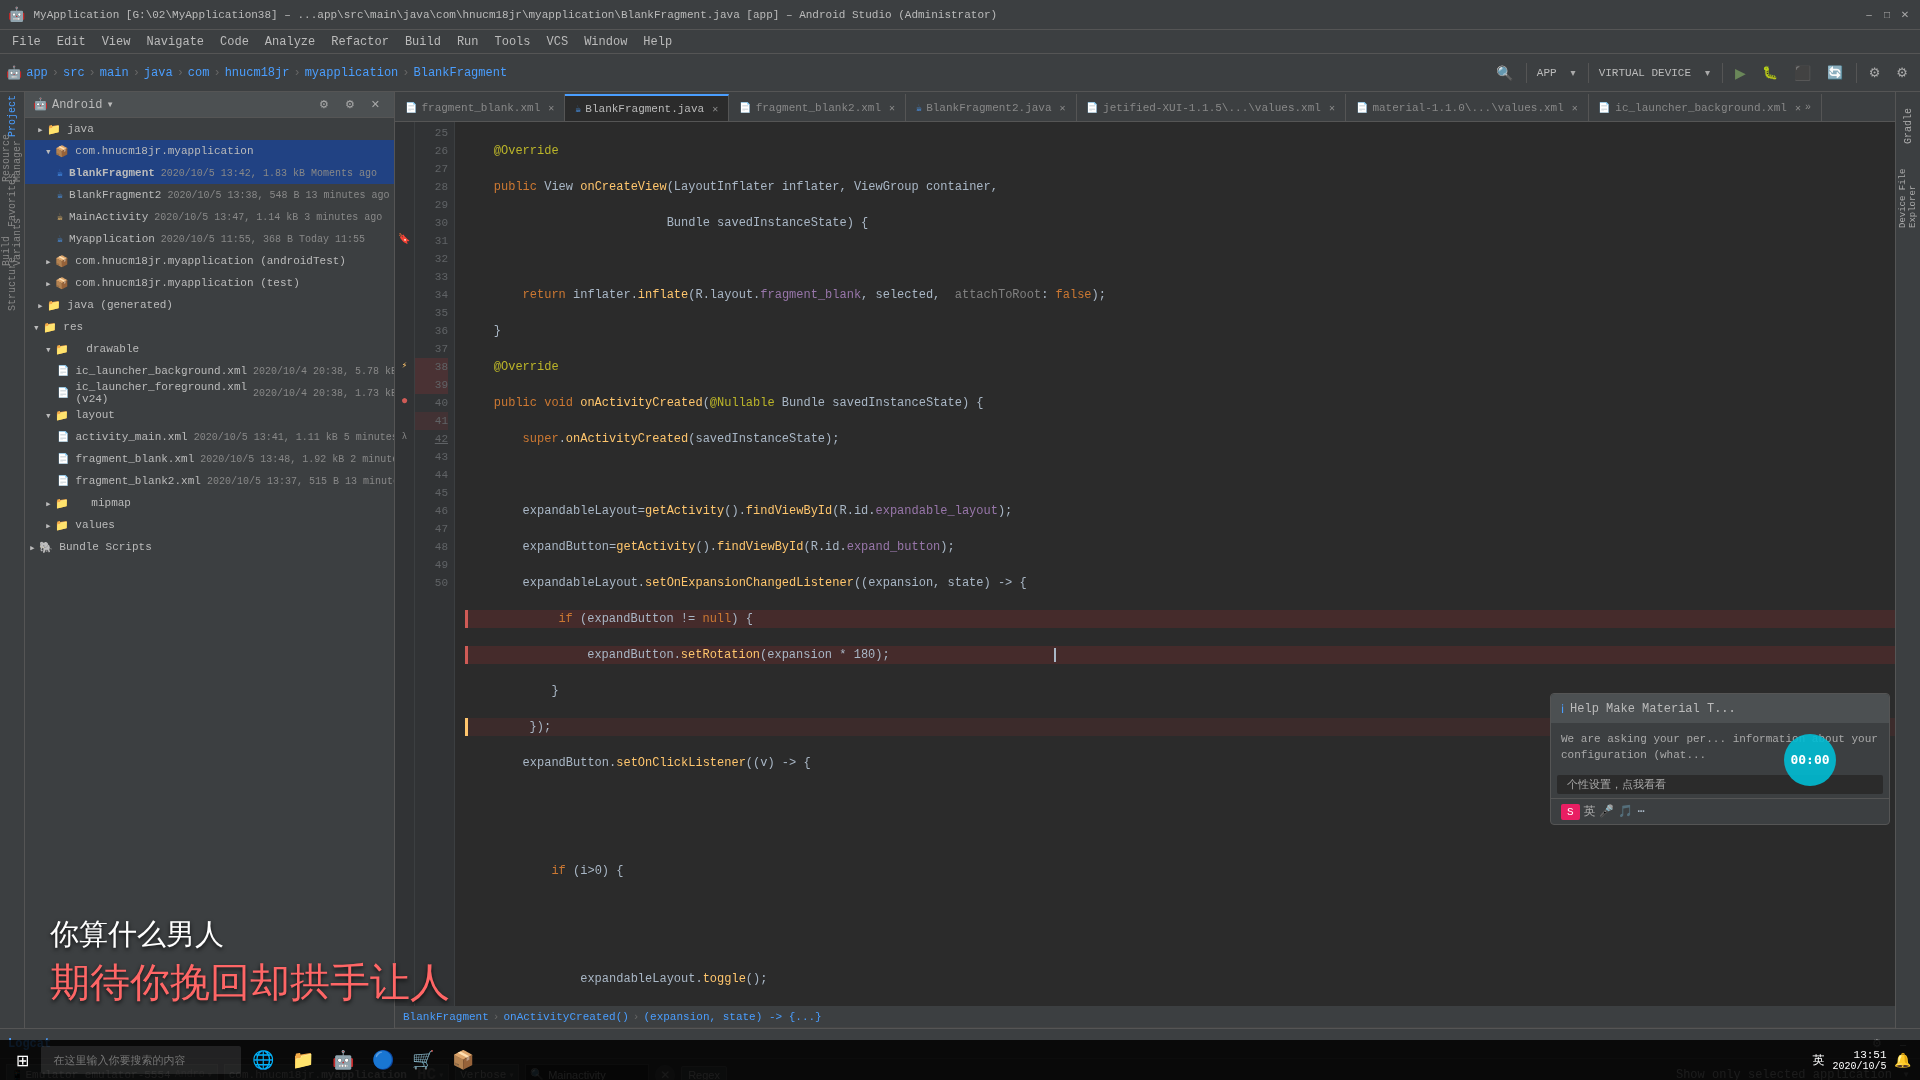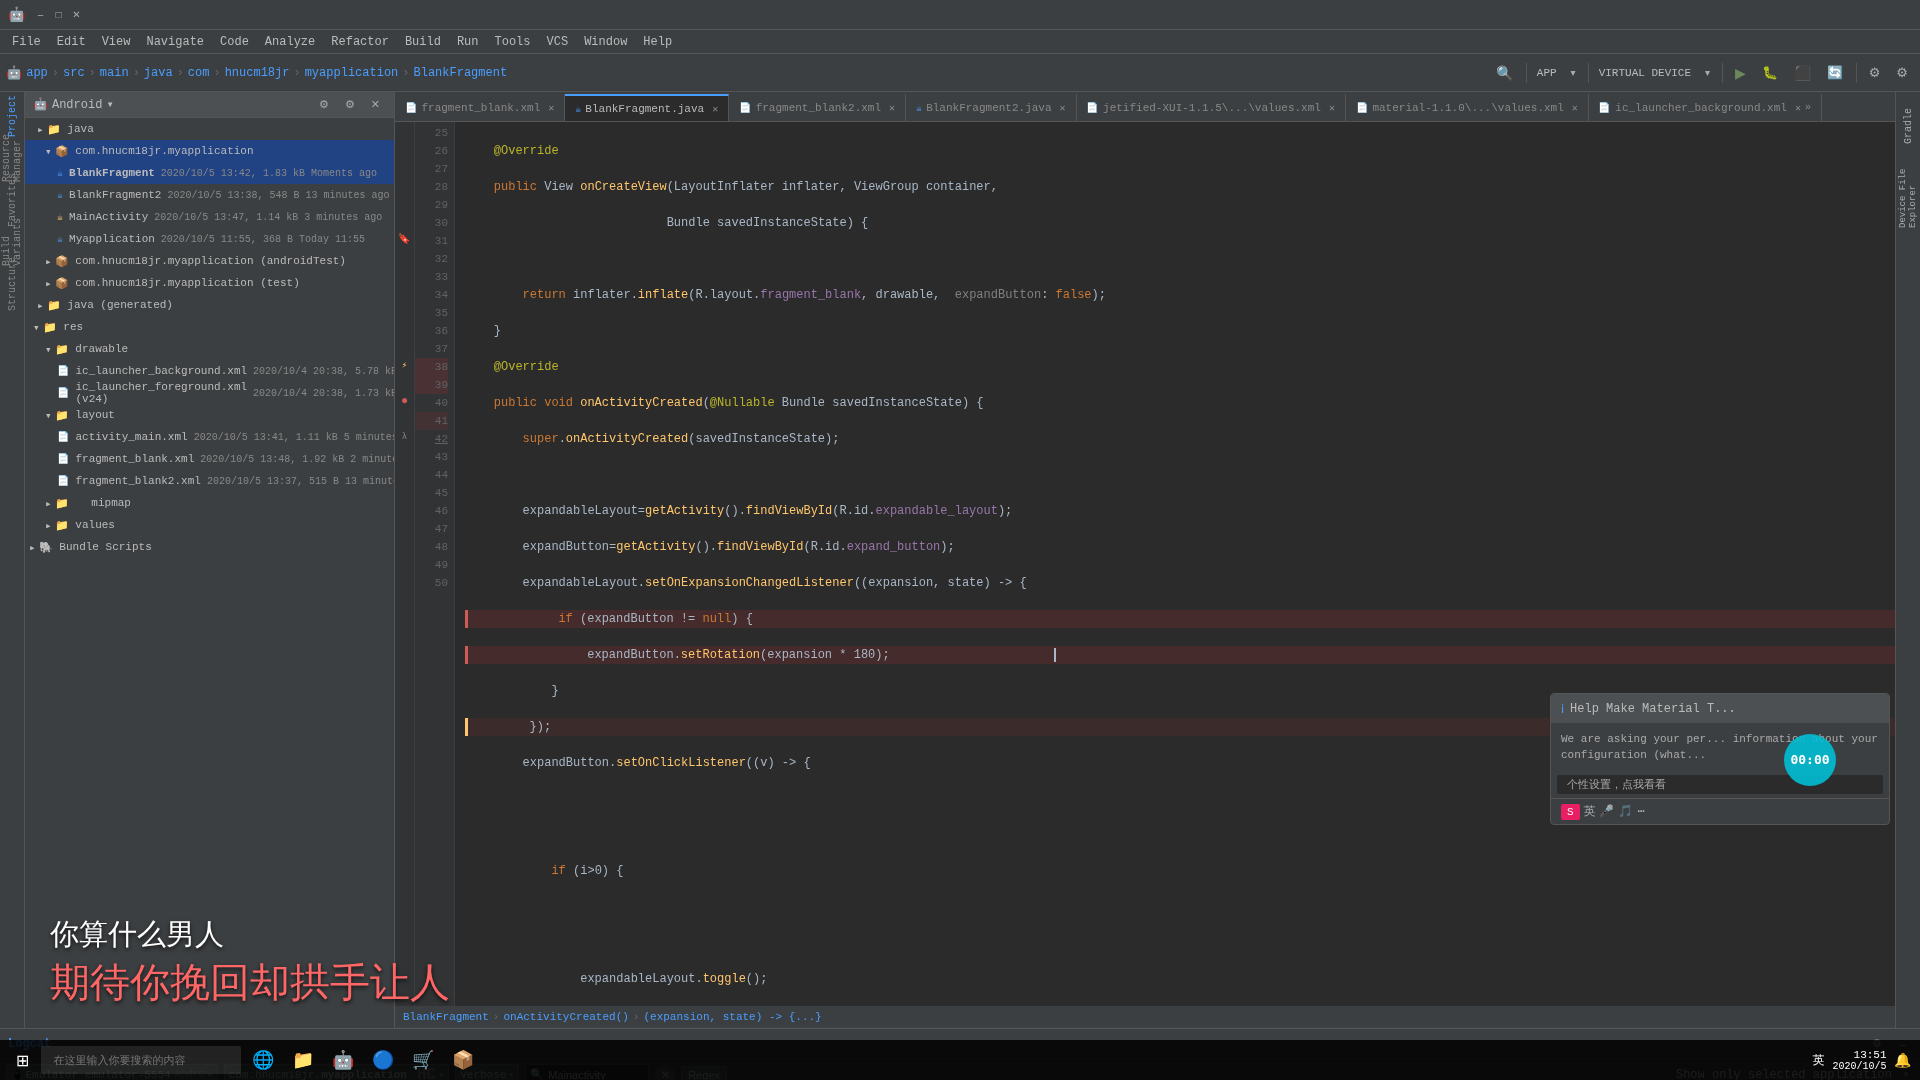--- a/index.html
+++ b/index.html
@@ -351,20 +351,21 @@
       padding: 4px 10px;
       align-items: center;
       border-top: 1px solid #555;
     }
   </style>
 </head>
 <body>
 
 <div id="titlebar">
   <span style="margin-right:8px; font-size:14px;">🤖</span>
+  <span style="font-size:11px; flex:1; white-space:nowrap; overflow:hidden; text-overflow:ellipsis;">MyApplication [G:\02\MyApplication38] – ...app\src\main\java\com\hnucm18jr\myapplication\BlankFragment.java [app] – Android Studio (Administrator)</span>
   <div class="win-controls">
     <button class="win-btn">–</button>
     <button class="win-btn">□</button>
     <button class="win-btn close-btn">✕</button>
   </div>
 </div>
 
 <div class="menu-bar">
   <span>File</span>
   <span>Edit</span>
@@ -498,21 +499,21 @@
 
       <div class="tree-item" style="padding-left:8px;">
         <span style="margin-right:2px;">▾</span>
         <span style="color:#ffc66d;">📁</span>
         <span style="margin-left:4px;">res</span>
       </div>
 
       <div class="tree-item" style="padding-left:20px;">
         <span style="margin-right:2px;">▾</span>
         <span style="color:#ffc66d;">📁</span>
-        <span style="margin-left:4px;">drawable</span>
+        <span style="margin-left:15px;">drawable</span>
       </div>
 
       <div class="tree-item" style="padding-left:32px;">
         <span style="color:#e8bf6a; font-size:10px;">📄</span>
         <span style="margin-left:4px;">ic_launcher_background.xml</span>
         <span class="meta">2020/10/4 20:38, 5.78 kB 52 minutes a...</span>
       </div>
 
       <div class="tree-item" style="padding-left:32px;">
         <span style="color:#e8bf6a; font-size:10px;">📄</span>
@@ -671,21 +672,21 @@
         <div style="height:18px;">48</div>
         <div style="height:18px;">49</div>
         <div style="height:18px;">50</div>
       </div>
 
       <div id="code-content">
 <div class="code-line"><span class="ann">    @Override</span></div>
 <div class="code-line"><span class="kw">    public </span><span class="cls">View </span><span class="fn">onCreateView</span><span>(</span><span class="cls">LayoutInflater</span><span> inflater, </span><span class="cls">ViewGroup</span><span> container,</span></div>
 <div class="code-line"><span>                            </span><span class="cls">Bundle</span><span> savedInstanceState) {</span></div>
 <div class="code-line"></div>
-<div class="code-line"><span>        </span><span class="kw">return </span><span>inflater.</span><span class="fn">inflate</span><span>(R.layout.</span><span style="color:#9876aa">fragment_blank</span><span>, drawable,  </span><span style="color:#808080">expandButton</span><span>: </span><span class="kw">false</span><span>);</span></div>
+<div class="code-line"><span>        </span><span class="kw">return </span><span>inflater.</span><span class="fn">inflate</span><span>(R.layout.</span><span style="color:#9876aa">fragment_blank</span><span>, selected,  </span><span style="color:#808080">attachToRoot</span><span>: </span><span class="kw">false</span><span>);</span></div>
 <div class="code-line"><span>    }</span></div>
 <div class="code-line"><span class="ann">    @Override</span></div>
 <div class="code-line"><span class="kw">    public void </span><span class="fn">onActivityCreated</span><span>(</span><span class="ann">@Nullable</span><span class="cls"> Bundle</span><span> savedInstanceState) {</span></div>
 <div class="code-line"><span>        </span><span class="kw">super</span><span>.</span><span class="fn">onActivityCreated</span><span>(savedInstanceState);</span></div>
 <div class="code-line"></div>
 <div class="code-line"><span>        expandableLayout=</span><span class="fn">getActivity</span><span>().</span><span class="fn">findViewById</span><span>(R.id.</span><span style="color:#9876aa">expandable_layout</span><span>);</span></div>
 <div class="code-line"><span>        expandButton=</span><span class="fn">getActivity</span><span>().</span><span class="fn">findViewById</span><span>(R.id.</span><span style="color:#9876aa">expand_button</span><span>);</span></div>
 <div class="code-line"><span>        expandableLayout.</span><span class="fn">setOnExpansionChangedListener</span><span>((</span><span style="color:#a9b7c6">expansion</span><span>, </span><span style="color:#a9b7c6">state</span><span>) -&gt; {</span></div>
 <div class="code-line highlighted-error"><span style="border-left:3px solid #cf5b56; padding-left:4px;">            </span><span class="kw">if </span><span>(expandButton != </span><span class="kw">null</span><span>) {</span></div>
 <div class="code-line highlighted-error"><span style="border-left:3px solid #cf5b56; padding-left:4px;">                expandButton.</span><span class="fn">setRotation</span><span>(expansion * 180);</span><span style="margin-left:20px; color:#888;">                    </span><span style="display:inline-block; width:2px; height:14px; background:#a9b7c6; vertical-align:middle;"></span></div>

